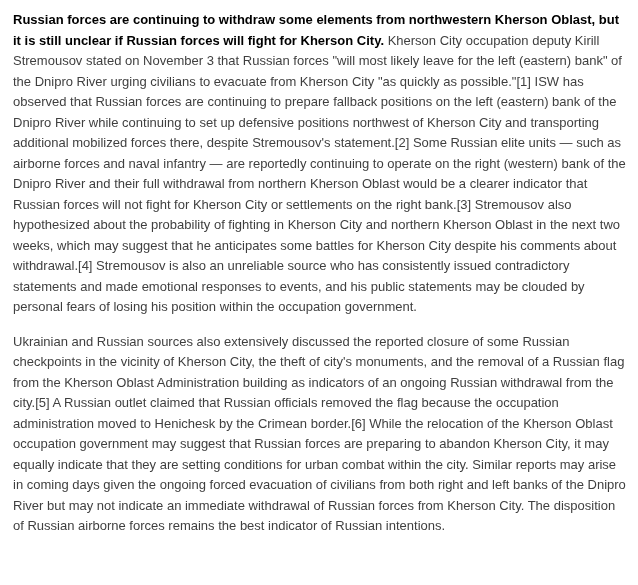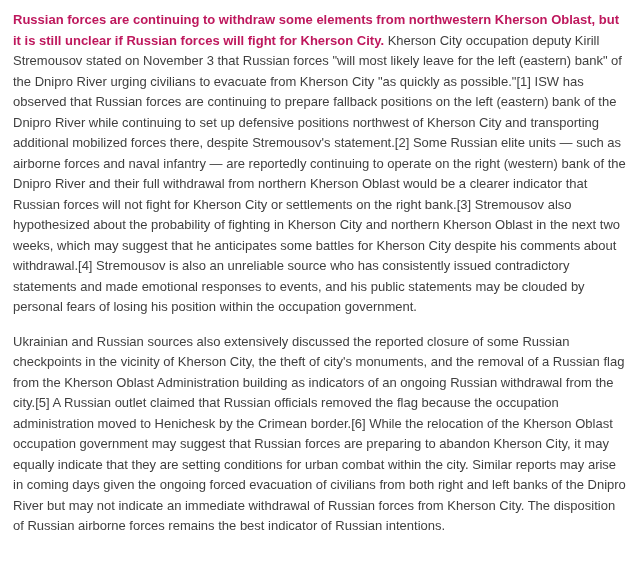--- a/index.html
+++ b/index.html
@@ -18,21 +18,21 @@
   }
   .doc {
     width: 615px;
   }
   .para {
     margin: 0 0 14px 0;
     text-align: left;
   }
   .lead {
     font-weight: bold;
-    color: #be185d;
+    color: #000000;
   }
 </style>
 </head>
 <body>
 
 <div class="doc">
   <p class="para"><strong class="lead">Russian forces are continuing to withdraw some elements from northwestern Kherson Oblast, but it is still unclear if Russian forces will fight for Kherson City.</strong><span> Kherson City occupation deputy Kirill Stremousov stated on November 3 that Russian forces "will most likely leave for the left (eastern) bank" of the Dnipro River urging civilians to evacuate from Kherson City "as quickly as possible."[1] ISW has observed that Russian forces are continuing to prepare fallback positions on the left (eastern) bank of the Dnipro River while continuing to set up defensive positions northwest of Kherson City and transporting additional mobilized forces there, despite Stremousov's statement.​[2] Some Russian elite units — such as airborne forces and naval infantry — are reportedly continuing to operate on the right (western) bank of the Dnipro River and their full withdrawal from northern Kherson Oblast would be a clearer indicator that Russian forces will not fight for Kherson City or settlements on the right bank.[3] Stremousov also hypothesized about the probability of fighting in Kherson City and northern Kherson Oblast in the next two weeks, which may suggest that he anticipates some battles for Kherson City despite his comments about withdrawal.[4] Stremousov is also an unreliable source who has consistently issued contradictory statements and made emotional responses to events, and his public statements may be clouded by personal fears of losing his position within the occupation government.</span></p>
   <p class="para"><span>Ukrainian and Russian sources also extensively discussed the reported closure of some Russian checkpoints in the vicinity of Kherson City, the theft of city's monuments, and the removal of a Russian flag from the Kherson Oblast Administration building as indicators of an ongoing Russian withdrawal from the city.[5] A Russian outlet claimed that Russian officials removed the flag because the occupation administration moved to Henichesk by the Crimean border.[6] While the relocation of the Kherson Oblast occupation government may suggest that Russian forces are preparing to abandon Kherson City, it may equally indicate that they are setting conditions for urban combat within the city. Similar reports may arise in coming days given the ongoing forced evacuation of civilians from both right and left banks of the Dnipro River but may not indicate an immediate withdrawal of Russian forces from Kherson City. The disposition of Russian airborne forces remains the best indicator of Russian intentions.</span></p>
 </div>
 

